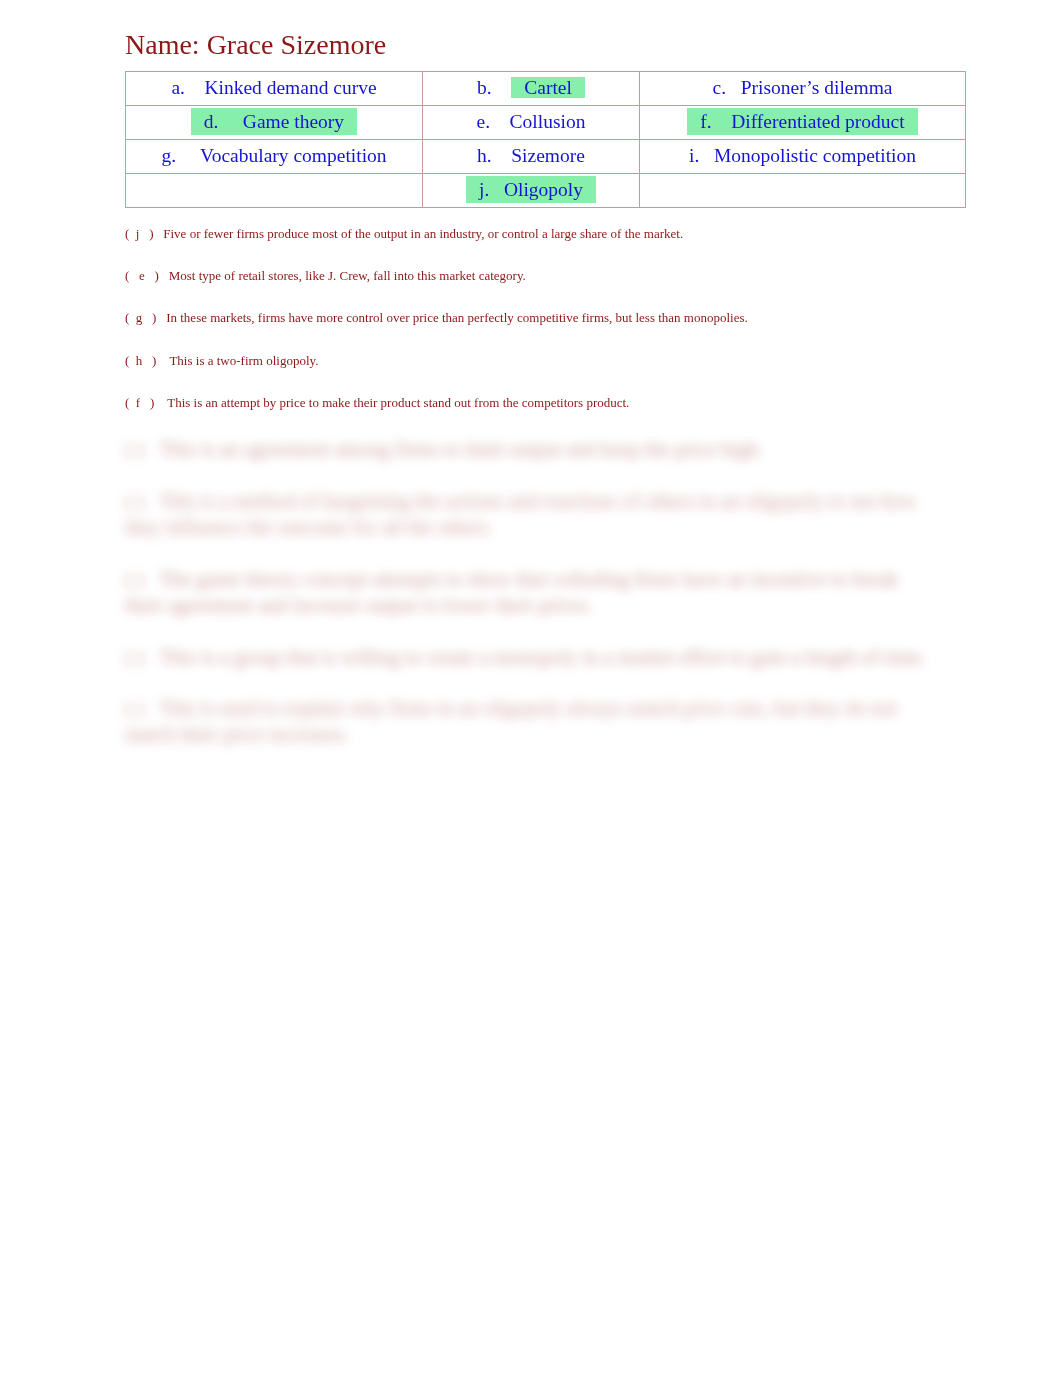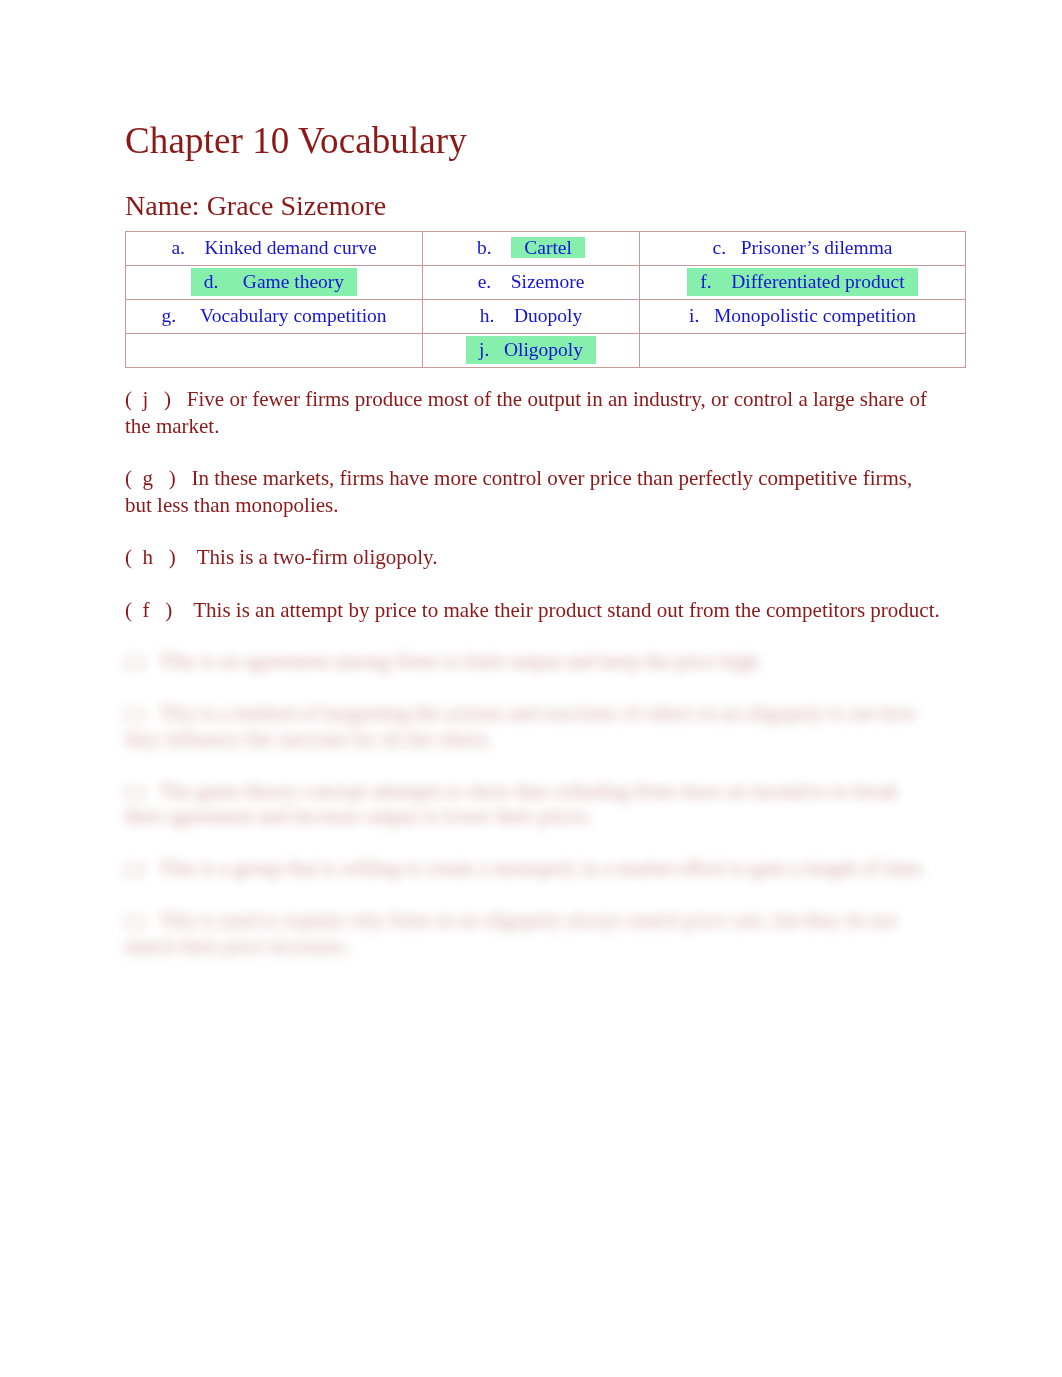--- a/index.html
+++ b/index.html
@@ -79,21 +79,21 @@
     padding: 0 13px;
   }
   .ta-center { text-align: center; }
 
   
   .answers {
     padding-top: 18px;
   }
   .ans-p {
     color: #8c1818;
-    font-size: 21px;
+    font-size: 13px;
     line-height: 1.26;
     margin: 0;
     padding: 0 0 26px 0;
     text-align: left;
   }
   .ans-p .marker {
     white-space: pre;
   }
   .ans-p .gap {
     white-space: pre;
@@ -123,21 +123,20 @@
   .soft-blur {
     filter: blur(0.55px);
   }
 </style>
 </head>
 <body>
 
 <div class="page">
   <div class="content">
 
-    <h1 class="doc-title">Chapter 10 Vocabulary</h1>
 
     <p class="name-line soft-blur">Name: Grace Sizemore</p>
 
     <table class="vocab-table soft-blur">
       <tbody>
         <tr>
           <td class="col-a ta-center">
             <span class="cell-inner">
               <span>a.</span>
               &nbsp;&nbsp;
@@ -165,21 +164,21 @@
             <span class="cell-inner hl">
               <span>d.</span>
               &nbsp;&nbsp;&nbsp;
               <span>Game theory</span>
             </span>
           </td>
           <td class="col-b ta-center">
             <span class="cell-inner">
               <span>e.</span>
               &nbsp;&nbsp;
-              <span>Sizemore</span>
+              <span>Collusion</span>
             </span>
           </td>
           <td class="col-c ta-center">
             <span class="cell-inner hl">
               <span>f.</span>
               &nbsp;&nbsp;
               <span>Differentiated product</span>
             </span>
           </td>
         </tr>
@@ -189,21 +188,21 @@
             <span class="cell-inner">
               <span>g.</span>
               &nbsp;&nbsp;&nbsp;
               <span>Vocabulary competition</span>
             </span>
           </td>
           <td class="col-b ta-center">
             <span class="cell-inner">
               <span>h.</span>
               &nbsp;&nbsp;
-              <span>Duopoly</span>
+              <span>Sizemore</span>
             </span>
           </td>
           <td class="col-c ta-center">
             <span class="cell-inner">
               <span>i.</span>
               &nbsp;
               <span>Monopolistic competition</span>
             </span>
           </td>
         </tr>
@@ -221,20 +220,23 @@
         </tr>
       </tbody>
     </table>
 
     <div class="answers">
 
       <p class="ans-p">
         <span class="marker">(  j   )</span><span class="gap">&nbsp;&nbsp;&nbsp;</span><span>Five or fewer firms produce most of the output in an industry, or control a large share of the market.</span>
       </p>
 
+      <p class="ans-p">
+        <span class="marker">(   e   )</span><span class="gap">&nbsp;&nbsp;&nbsp;</span><span>Most type of retail stores, like J. Crew, fall into this market category.</span>
+      </p>
 
       <p class="ans-p">
         <span class="marker">(  g   )</span><span class="gap">&nbsp;&nbsp;&nbsp;</span><span>In these markets, firms have more control over price than perfectly competitive firms, but less than monopolies.</span>
       </p>
 
       <p class="ans-p">
         <span class="marker">(  h   )</span><span class="gap">&nbsp;&nbsp;&nbsp;&nbsp;</span><span>This is a two-firm oligopoly.</span>
       </p>
 
       <p class="ans-p">

